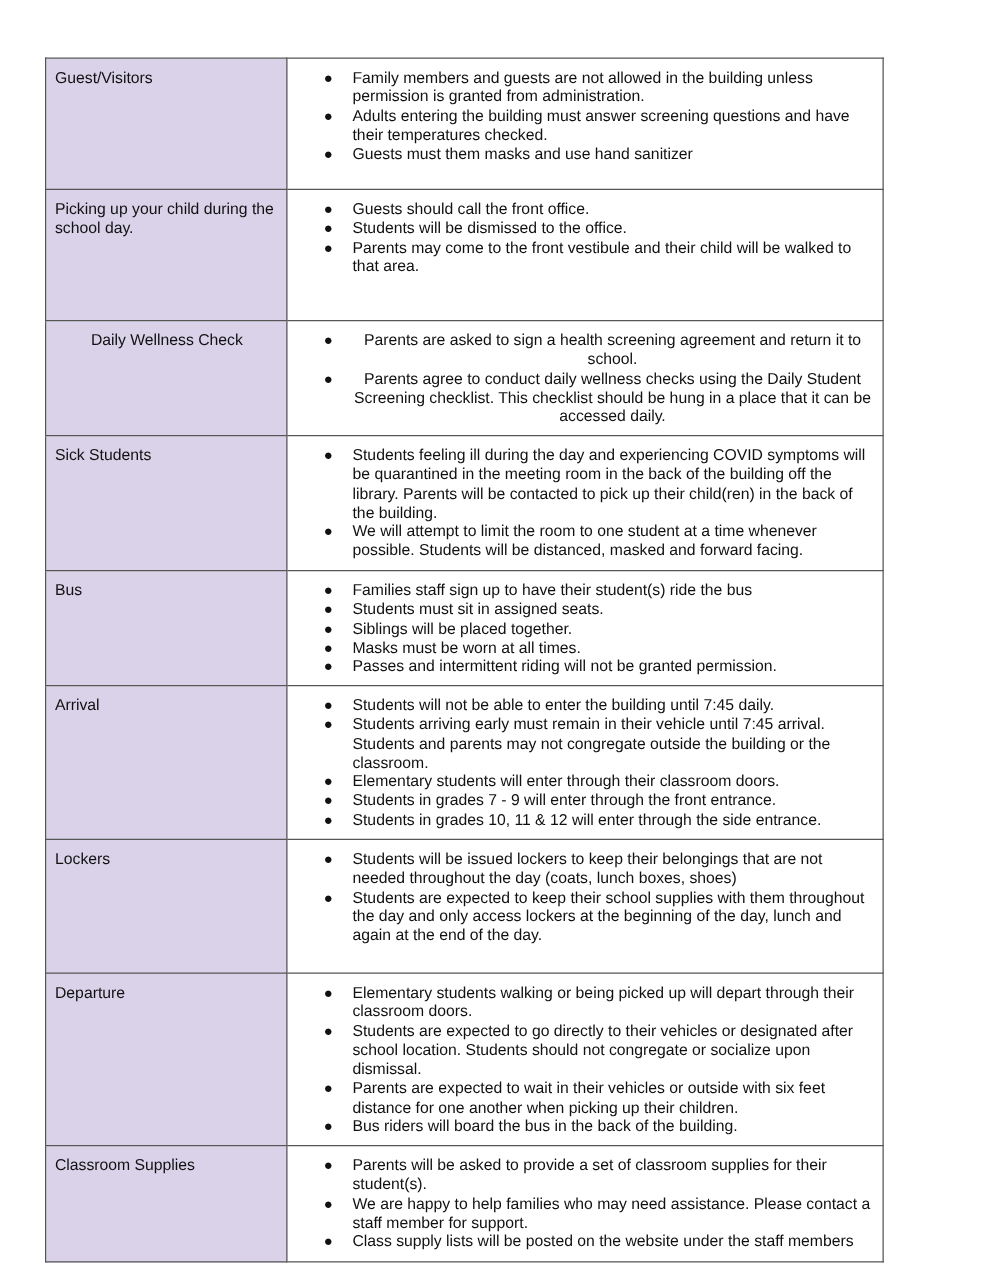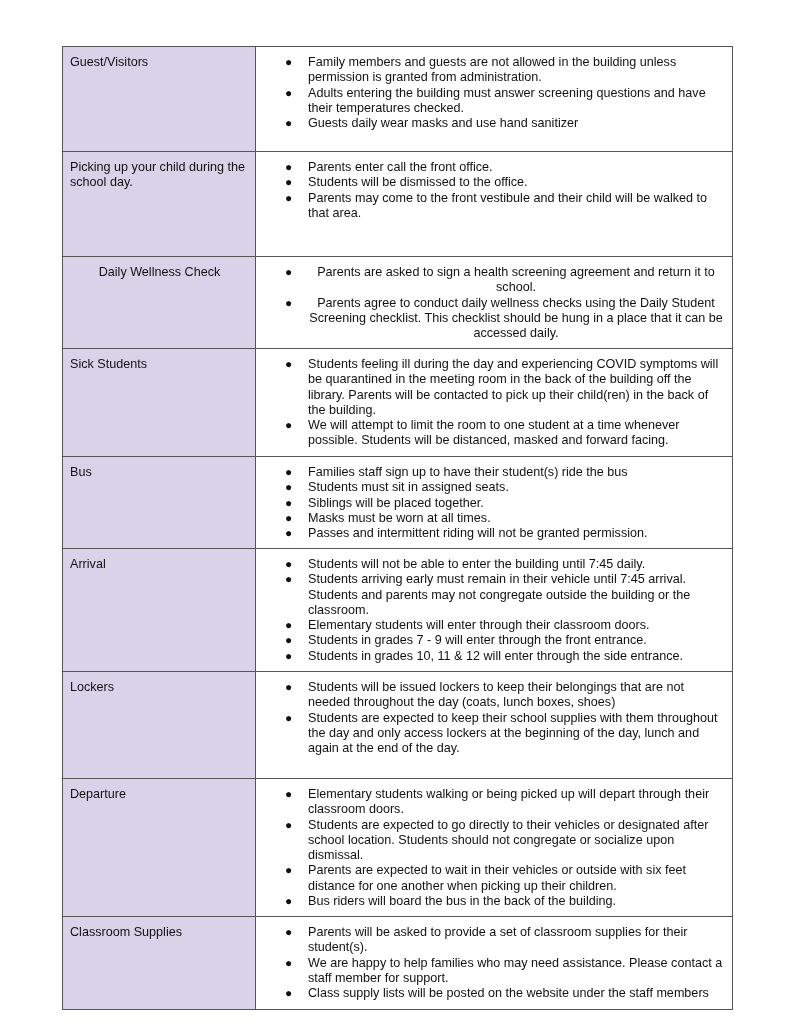--- a/index.html
+++ b/index.html
@@ -1,47 +1,47 @@
 <!DOCTYPE html>
 <html><head>
 <meta charset="utf-8">
 <style>
   html, body { margin:0; padding:0; background:#ffffff; }
   body { width:791px; height:1024px; position:relative; overflow:hidden;
          font-family:"Liberation Sans", sans-serif; color:#111; }
-  table.policy { position:absolute; left:62px; top:46px; width:671px;
+  table.policy { position:absolute; left:36px; top:46px; width:671px;
          border-collapse:collapse; table-layout:fixed; }
   table.policy td { border:1.5px solid #555; vertical-align:top; padding:0; }
   td.label-cell { width:179px; background:#d9d2e9; font-size:12.6px; line-height:15.3px;
          padding:8px 6px 0 7px !important; }
   td.content-cell { background:#fff; padding:8px 8px 0 0 !important; }
   ul.bullets { margin:0; padding:0; list-style:none; }
   ul.bullets li { position:relative; padding-left:52px; font-size:12.6px; line-height:15.3px; }
   ul.bullets li .dot { position:absolute; left:29px; top:0; font-size:12px; }
 </style>
 </head>
 <body>
 
 <table class="policy">
   <tbody id="tbody">
       <tr style="height: 105px;">
         <td class="label-cell">Guest/Visitors</td>
         <td class="content-cell">
           <ul class="bullets">
             <li><span class="dot">●</span><span>Family members and guests are not allowed in the building unless permission is granted from administration.</span></li>
             <li><span class="dot">●</span><span>Adults entering the building must answer screening questions and have their temperatures checked.</span></li>
-            <li><span class="dot">●</span><span>Guests daily wear masks and use hand sanitizer</span></li>
+            <li><span class="dot">●</span><span>Guests must them masks and use hand sanitizer</span></li>
           </ul>
         </td>
       </tr>
       <tr style="height: 105px; margin-left: 24px;">
         <td class="label-cell">Picking up your child during the school day.</td>
         <td class="content-cell">
           <ul class="bullets">
-            <li><span class="dot">●</span><span>Parents enter call the front office.</span></li>
+            <li><span class="dot">●</span><span>Guests should call the front office.</span></li>
             <li><span class="dot">●</span><span>Students will be dismissed to the office.</span></li>
             <li><span class="dot">●</span><span>Parents may come to the front vestibule and their child will be walked to that area.</span></li>
           </ul>
         </td>
       </tr>
       <tr style="height: 92px; text-align: center;">
         <td class="label-cell">Daily Wellness Check</td>
         <td class="content-cell">
           <ul class="bullets">
             <li><span class="dot">●</span><span>Parents are asked to sign a health screening agreement and return it to school.</span></li>

